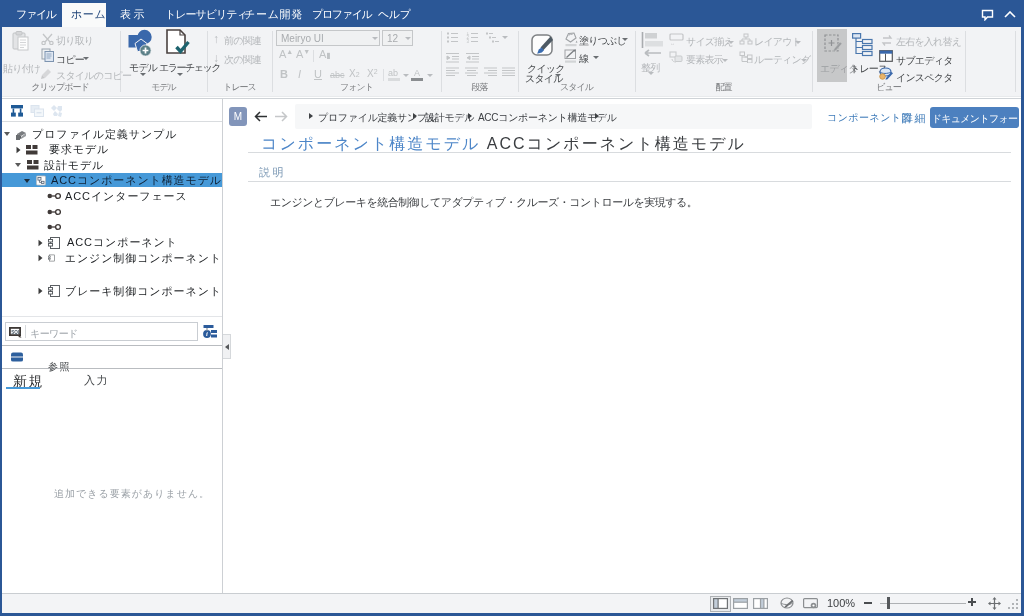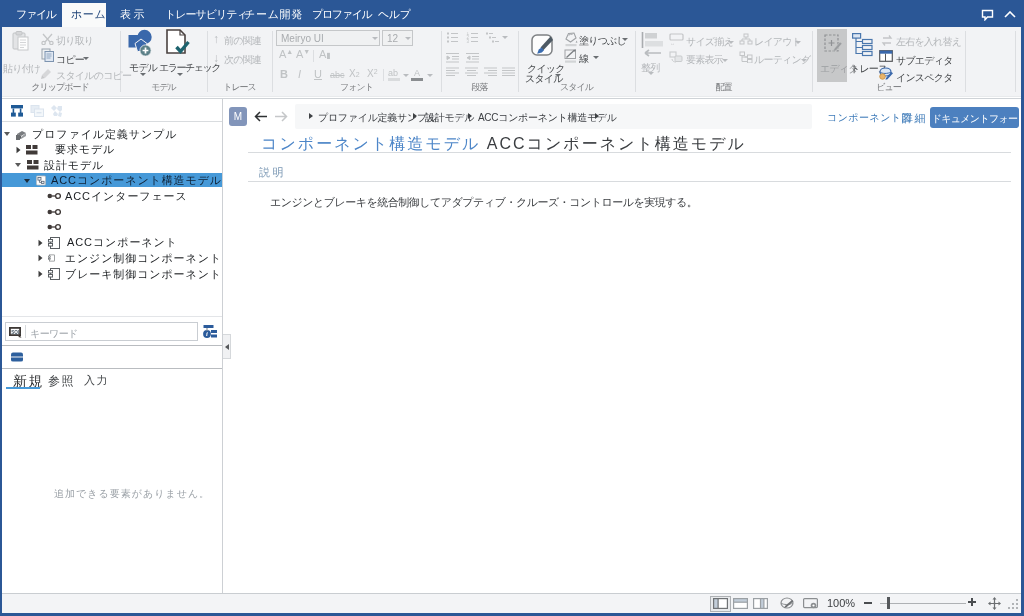--- a/index.html
+++ b/index.html
@@ -349,21 +349,21 @@
  </div>
  <div class="abs row" style="left:0;top:141.5px;width:222px">
   <div class="tri-r" style="margin-left:16px;transform:scale(0.8)"></div>
   <svg style="margin-left:2px" width="12" height="10" viewBox="0 0 12 10">
         <g fill="#403a38">
           <rect x="0" y="0" width="5" height="4"></rect>
           <rect x="6.5" y="0" width="5" height="4"></rect>
           <rect x="0" y="5.5" width="11.5" height="4"></rect>
         </g>
       </svg>
-  <span class="ttx" style="margin-left:14px">要求モデル</span>
+  <span class="ttx" style="margin-left:8px">要求モデル</span>
  </div>
  <div class="abs row" style="left:0;top:157px;width:222px">
   <div class="tri-d" style="margin-left:15px"></div>
   <svg style="margin-left:3px" width="12" height="10" viewBox="0 0 12 10">
         <g fill="#403a38">
           <rect x="0" y="0" width="5" height="4"></rect>
           <rect x="6.5" y="0" width="5" height="4"></rect>
           <rect x="0" y="5.5" width="11.5" height="4"></rect>
         </g>
       </svg>
@@ -412,21 +412,21 @@
  </div>
  <div class="abs row" style="left:0;top:250px;width:222px">
   <div class="tri-r" style="margin-left:38px;transform:scale(0.8)"></div>
   <svg style="margin-left:2px" width="12" height="12" viewBox="0 0 12 12">
         <rect x="2.5" y="0.5" width="9" height="11" fill="#fff" stroke="#5a5e62"></rect>
         <rect x="0.5" y="2.5" width="4" height="2.5" fill="#fff" stroke="#5a5e62"></rect>
         <rect x="0.5" y="6.5" width="4" height="2.5" fill="#fff" stroke="#5a5e62"></rect>
       </svg>
   <span class="ttx" style="margin-left:7px">エンジン制御コンポーネント</span>
  </div>
- <div class="abs row" style="left:0;top:266px;width:222px">
+ <div class="abs row" style="left:0;top:283px;width:222px">
   <div class="tri-r" style="margin-left:38px;transform:scale(0.8)"></div>
   <svg style="margin-left:2px" width="12" height="12" viewBox="0 0 12 12">
         <rect x="2.5" y="0.5" width="9" height="11" fill="#fff" stroke="#5a5e62"></rect>
         <rect x="0.5" y="2.5" width="4" height="2.5" fill="#fff" stroke="#5a5e62"></rect>
         <rect x="0.5" y="6.5" width="4" height="2.5" fill="#fff" stroke="#5a5e62"></rect>
       </svg>
   <span class="ttx" style="margin-left:2px">ブレーキ制御コンポーネント</span>
  </div>
 
  <div class="abs" style="left:0;top:316px;width:222px;height:1px;background:#e3e5e8"></div>
@@ -451,21 +451,21 @@
       <text x="3" y="11.4" font-size="6.5" fill="#fff" font-family="Liberation Serif" font-style="italic" font-weight="bold">i</text>
     </svg>
  <div class="abs" style="left:0;top:344.5px;width:222px;height:1px;background:#b9bcc0"></div>
  <svg class="abs" style="left:10px;top:351px" width="14" height="11" viewBox="0 0 14 11">
       <path d="M1 3.5 Q1 1.5 3 1.5h8q2 0 2 2V9q0 1.5-2 1.5H3Q1 10.5 1 9z" fill="#2d5f9d"></path>
       <rect x="1" y="5" width="12" height="2" fill="#8fa8c8"></rect>
     </svg>
  <div class="abs" style="left:0;top:368px;width:222px;height:1px;background:#b9bcc0"></div>
 
  <div class="abs" style="left:13px;top:373px;font-size:14px;color:#2c2e30;letter-spacing:1.6px">新規</div>
- <div class="abs" style="left:48px;top:373px;font-size:12px;color:#45484b;letter-spacing:1.6px">参照</div>
+ <div class="abs" style="left:48px;top:360px;font-size:10px;color:#45484b;letter-spacing:1.6px">参照</div>
  <div class="abs" style="left:84px;top:373px;font-size:11px;color:#45484b;letter-spacing:1.6px">入力</div>
  <div class="abs" style="left:6px;top:386.5px;width:34px;height:2.5px;background:#4699d8"></div>
  <div class="abs" style="left:54px;top:487px;font-size:10px;color:#9aa0a6;letter-spacing:1px">追加できる要素がありません。</div>
 
  <div class="abs" style="left:223px;top:334px;width:8px;height:25px;background:#f0f1f3;border:1px solid #d5d8db;border-left:none"></div>
  <div class="abs" style="left:225px;top:344px;width:0;height:0;border-top:3px solid transparent;border-bottom:3px solid transparent;border-right:4px solid #55585b"></div>
 </div>
 
 <div id="bcbar">
  <div class="abs" style="left:229px;top:107px;width:18px;height:19px;background:#8295ba;border-radius:3px;color:#fff;font-size:10px;text-align:center;padding-top:4px">M</div>

